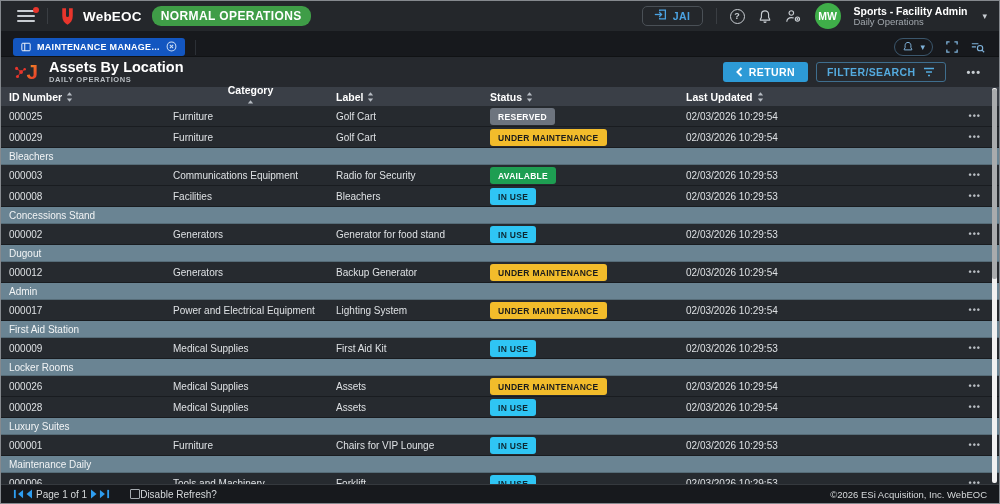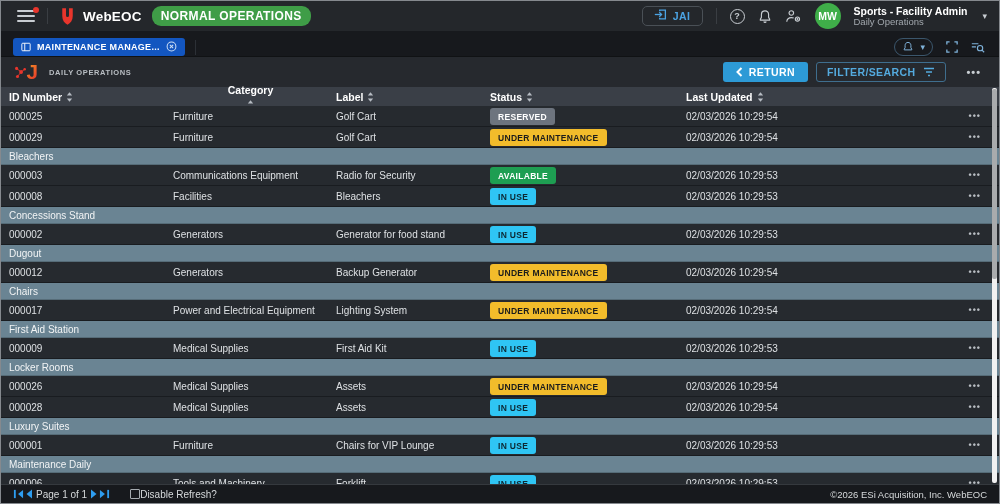--- a/index.html
+++ b/index.html
@@ -209,20 +209,21 @@
         <g fill="#e8352c">
           <circle cx="4" cy="9" r="1.7"></circle>
             <circle cx="9" cy="13" r="2.1"></circle>
             <circle cx="5" cy="18" r="1.7"></circle>
             <circle cx="13" cy="10" r="1.4"></circle>
         </g>
         <text x="15" y="21" font-family="Liberation Sans, sans-serif" font-size="23" font-weight="bold" fill="url(#jg)">J</text>
       </svg>
     </div>
     <div>
+      <div class="board-title">Assets By Location</div>
       <div class="board-sub">DAILY OPERATIONS</div>
     </div>
     <div class="board-right">
       <button class="return-btn">
         <svg width="7" height="10" viewBox="0 0 7 10" fill="none" stroke="#fff" stroke-width="2">
           <path d="M5.5 1 1.5 5l4 4"></path>
         </svg>
         <span>RETURN</span>
       </button>
       <button class="filter-btn">
@@ -347,21 +348,21 @@
     <div class="cell c-cat">Generators</div>
     <div class="cell c-label">Backup Generator</div>
     <div class="cell c-status">
       <span class="badge" style="background: rgb(242, 188, 43); color: rgb(28, 28, 28);">UNDER MAINTENANCE</span>
     </div>
     <div class="cell c-upd">02/03/2026 10:29:54</div>
     <div class="c-more">•••</div>
   </div>
 
   <div class="grow">
-    <span>Chairs</span>
+    <span>Admin</span>
   </div>
 
   <div class="trow">
     <div class="cell c-id">000017</div>
     <div class="cell c-cat">Power and Electrical Equipment</div>
     <div class="cell c-label">Lighting System</div>
     <div class="cell c-status">
       <span class="badge" style="background: rgb(242, 188, 43); color: rgb(28, 28, 28);">UNDER MAINTENANCE</span>
     </div>
     <div class="cell c-upd">02/03/2026 10:29:54</div>

